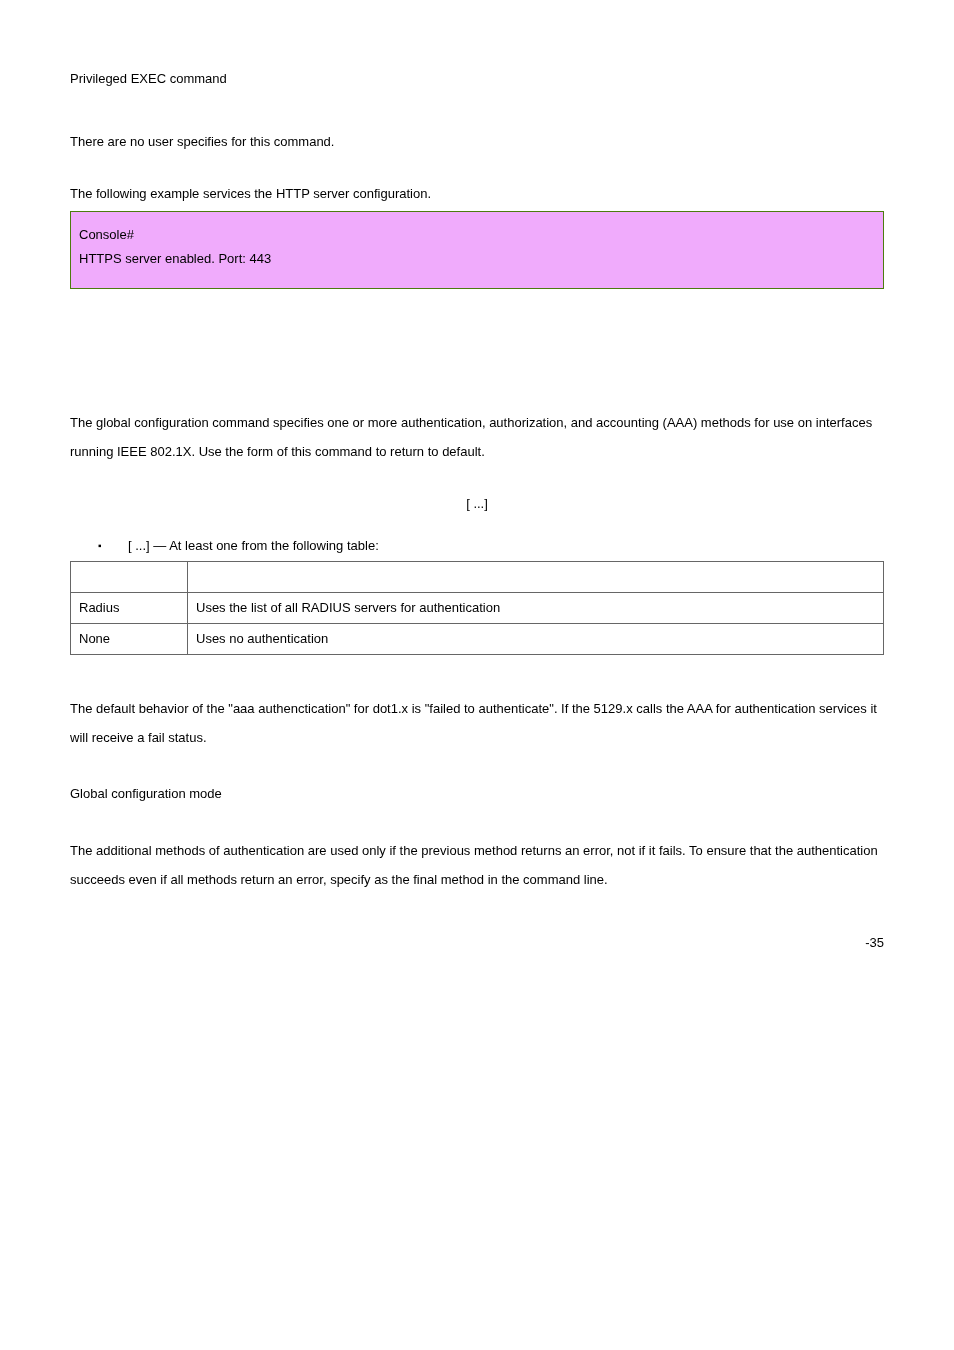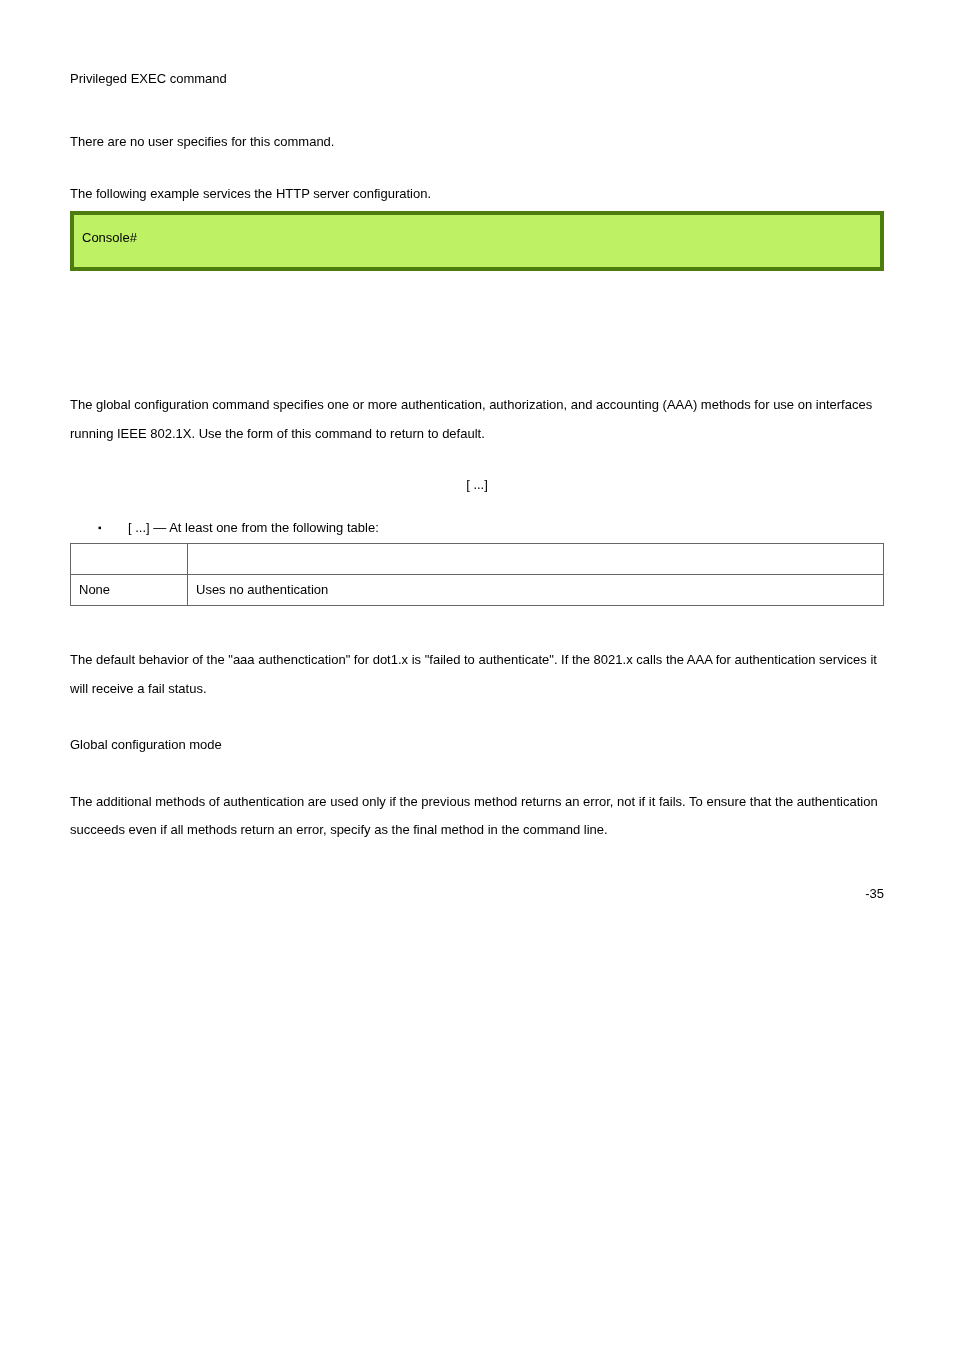--- a/index.html
+++ b/index.html
@@ -14,22 +14,22 @@
     line-height: 1.4;
   }
   .para {
     margin: 14px 0 28px 0;
     line-height: 2.2;
   }
   .para-tight {
     margin: 20px 0 8px 0;
   }
   .codebox {
-    border: 4px solid #4d7c0f;
-    background: #bef264;
+    border: 1px solid #4d7c0f;
+    background: #f0abfc;
     padding: 8px 24px 14px 8px;
     margin-bottom: 120px;
   }
   .codebox div {
     margin: 6px 0;
   }
   ul.bullet {
     list-style: none;
     padding: 0;
     margin: 24px 0 6px 28px;
@@ -71,20 +71,21 @@
 <body>
 
 <div class="para-tight">Privileged EXEC command</div>
 
 <div class="para gap-top">There are no user specifies for this command.</div>
 
 <div class="para-tight">The following example services the HTTP server configuration.</div>
 
 <div class="codebox">
   <div>Console#</div>
+  <div>HTTPS server enabled. Port: 443</div>
 </div>
 
 <div class="para">
   <span>The </span>
   <span> global configuration command specifies one or more authentication, authorization, and accounting (AAA) methods for use on interfaces running IEEE 802.1X. Use the </span>
   <span> form of this command to return to default.</span>
 </div>
 
 <div class="syntax-line">[             ...]</div>
 
@@ -92,27 +93,31 @@
   <li><span>[              ...] — At least one from the following table:</span></li>
 </ul>
 
 <table class="tbl">
   <tbody>
       <tr>
     <th class="col-k"></th>
     <th></th>
   </tr>
   <tr>
+    <td class="col-k">Radius</td>
+    <td>Uses the list of all RADIUS servers for authentication</td>
+  </tr>
+  <tr>
     <td class="col-k">None</td>
     <td>Uses no authentication</td>
   </tr>
 </tbody>
   </table>
 
-<div class="para">The default behavior of the "aaa authenctication" for dot1.x is "failed to authenticate". If the 8021.x calls the AAA for authentication services it will receive a fail status.</div>
+<div class="para">The default behavior of the "aaa authenctication" for dot1.x is "failed to authenticate". If the 5129.x calls the AAA for authentication services it will receive a fail status.</div>
 
 <div class="para">Global configuration mode</div>
 
 <div class="para">
   <span>The additional methods of authentication are used only if the previous method returns an error, not if it fails. To ensure that the authentication succeeds even if all methods return an error, specify </span>
   <span> as the final method in the command line.</span>
 </div>
 
 <div class="page-num">-35</div>
 

